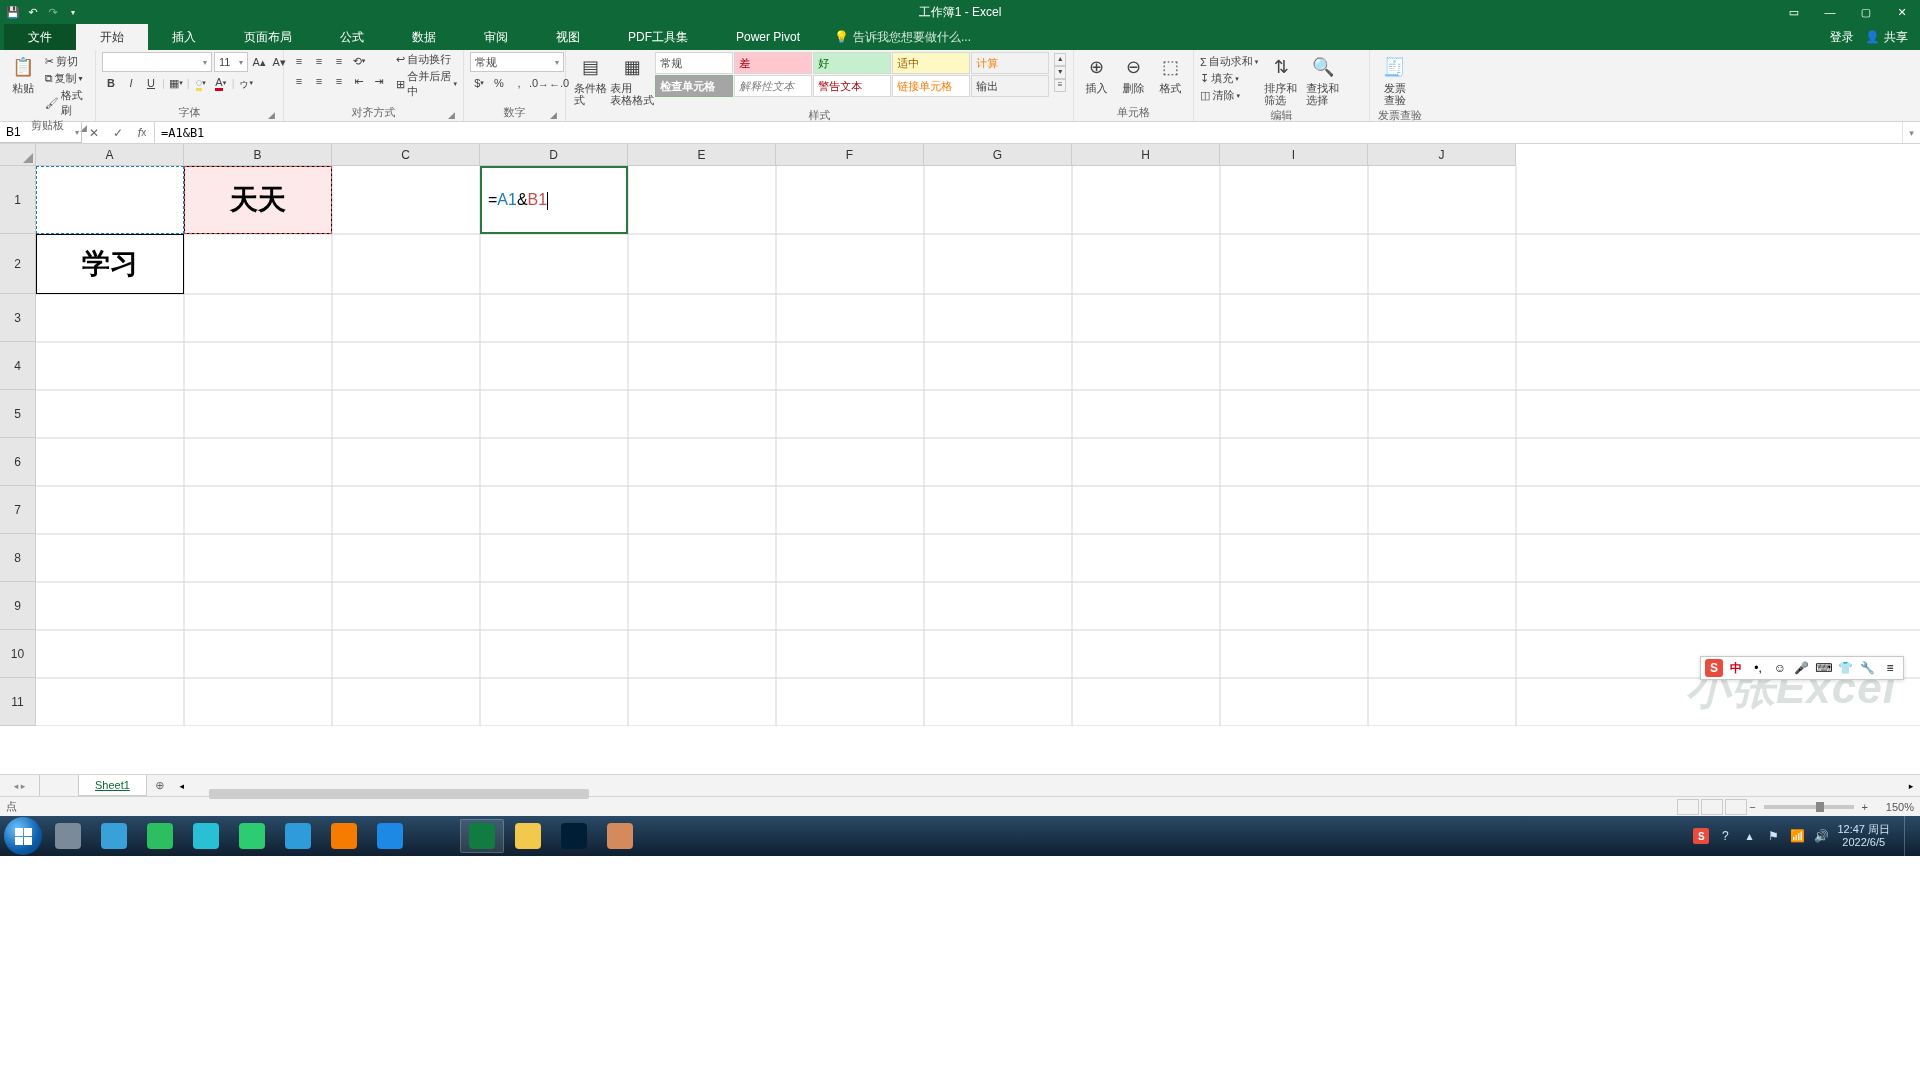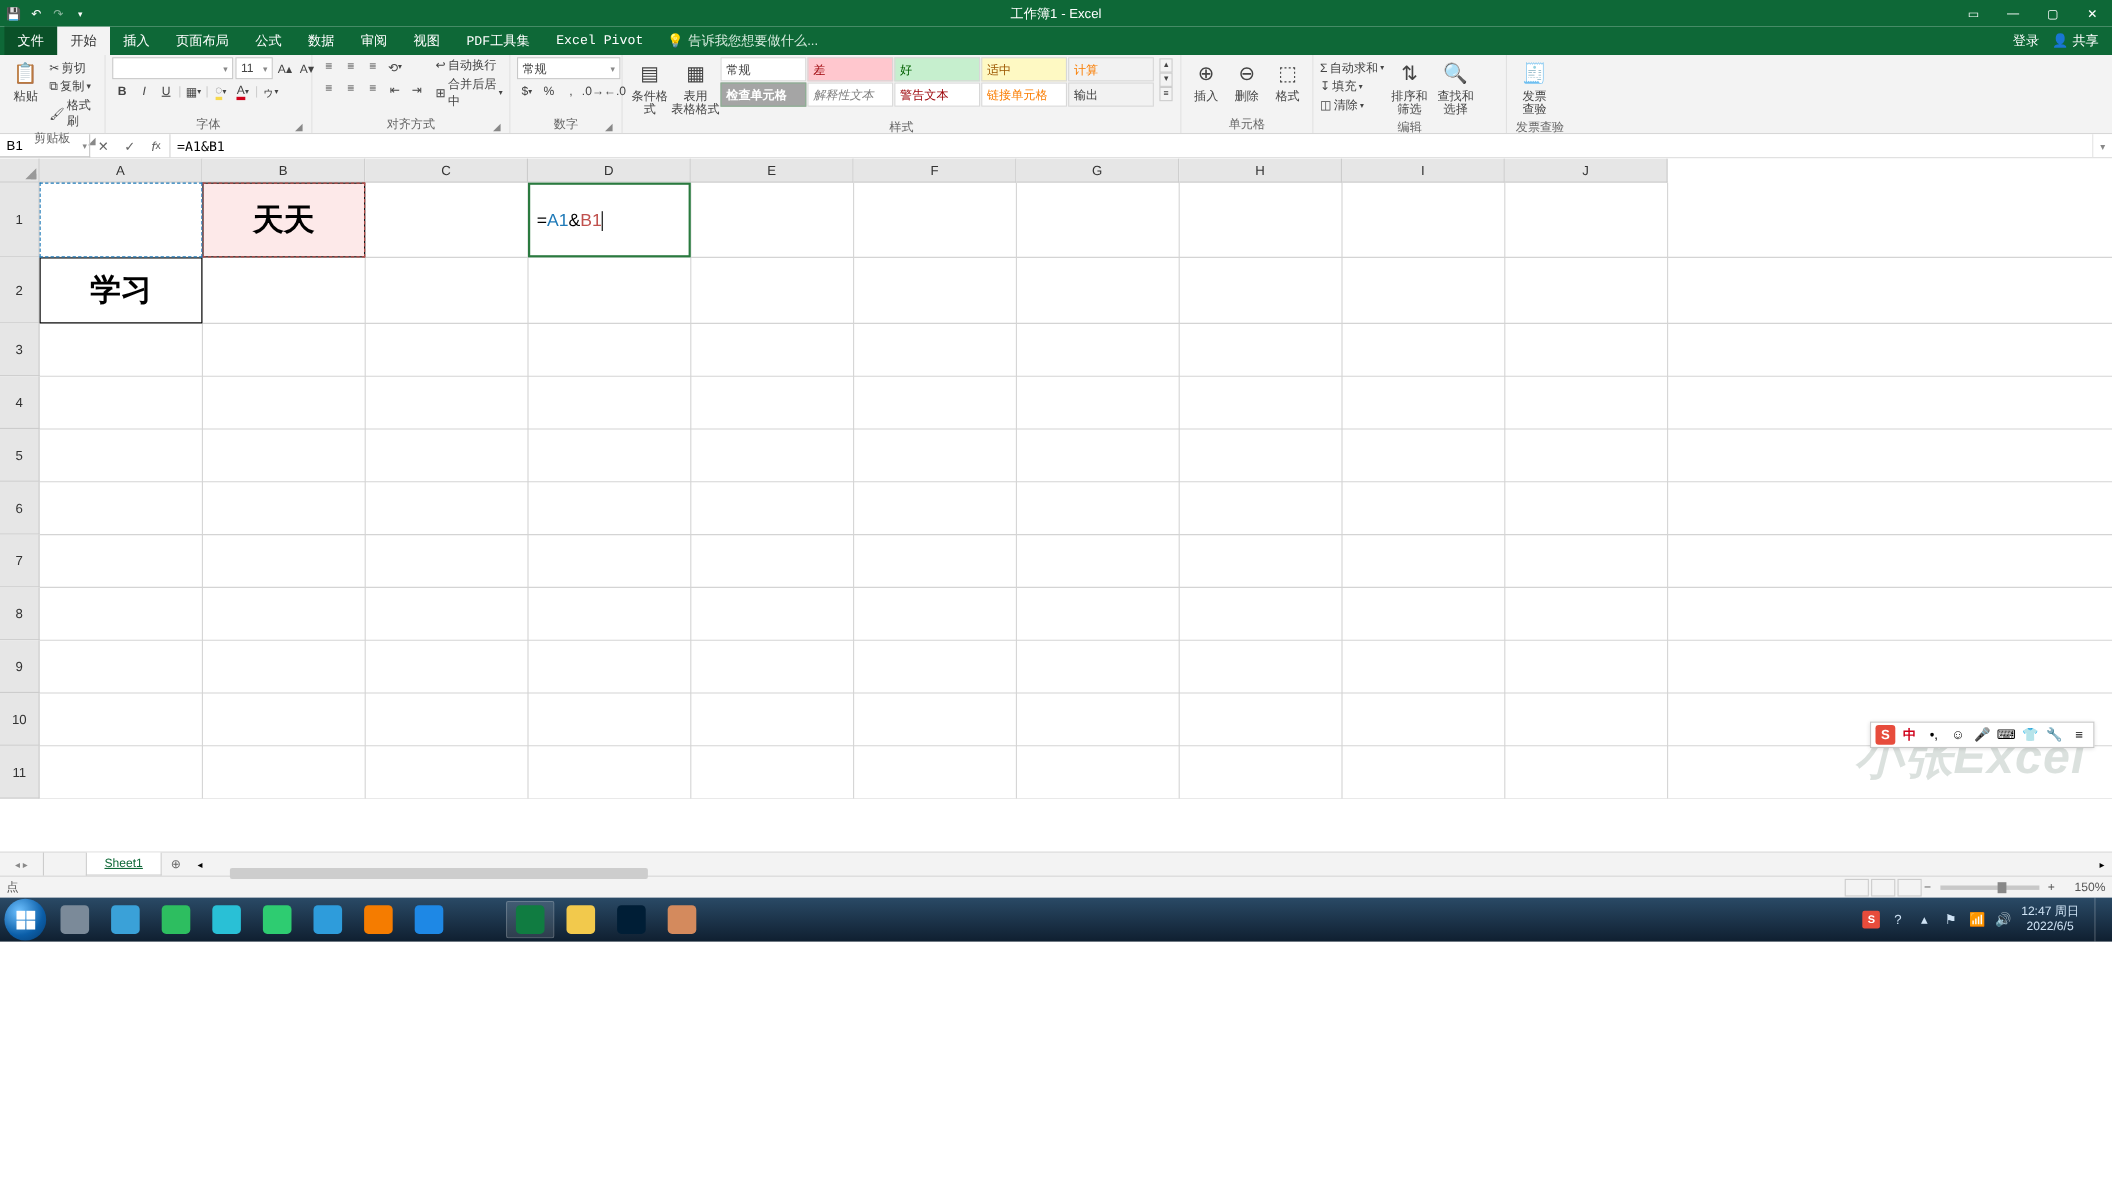--- a/index.html
+++ b/index.html
@@ -8,40 +8,40 @@
 
 .titlebar { height: 24px; background: #0e6837; display: flex; align-items: center; color: #fff; font-size: 11px; position: relative; }
 .tb-left { display: flex; align-items: center; gap: 6px; padding-left: 6px; }
 .tb-icon { width: 14px; height: 14px; display: inline-flex; align-items: center; justify-content: center; font-size: 11px; }
 .tb-title { position: absolute; left: 50%; transform: translateX(-50%); font-size: 12px; }
 .tb-right { margin-left: auto; display: flex; }
 .tb-btn { width: 36px; height: 24px; display: flex; align-items: center; justify-content: center; }
 
 
 .ribbon-tabs { height: 26px; background: #0e6837; display: flex; align-items: stretch; color: #fff; font-size: 12px; padding-left: 4px; }
-.rt-tab { padding: 0 12px; display: flex; align-items: center; cursor: pointer; font-family: Liberation Mono, monospace; }
+.rt-tab { padding: 0 24px; display: flex; align-items: center; cursor: pointer; }
 .rt-tab.file { background: #0a5128; }
 .rt-tab.active { background: #f3f3f3; color: #333; }
 .rt-tell { display: flex; align-items: center; gap: 4px; color: #d4e9dc; padding: 0 10px; }
 .rt-right { margin-left: auto; display: flex; align-items: center; gap: 12px; padding-right: 12px; }
 
 
 .ribbon { height: 72px; background: #f3f3f3; border-bottom: 1px solid #d4d4d4; display: flex; font-size: 11px; color: #444; }
 .rgroup { display: flex; flex-direction: column; padding: 2px 6px 0; border-right: 1px solid #e1e1e1; }
 .rgroup-body { flex: 1; display: flex; align-items: flex-start; gap: 4px; }
 .rgroup-label { text-align: center; font-size: 11px; color: #666; padding-bottom: 1px; position: relative; }
 .rgroup-label .launcher { position: absolute; right: 2px; bottom: 1px; font-size: 9px; color: #888; }
 .vstack { display: flex; flex-direction: column; gap: 2px; }
 .hstack { display: flex; align-items: center; gap: 2px; }
 .btn-s { width: 18px; height: 18px; display: flex; align-items: center; justify-content: center; border: 1px solid transparent; }
 .combo { height: 20px; border: 1px solid #c8c8c8; background: #fff; display: flex; align-items: center; padding: 0 4px; font-size: 11px; }
 .combo .dd { margin-left: auto; font-size: 8px; color: #888; }
 .big-btn { width: 38px; display: flex; flex-direction: column; align-items: center; justify-content: center; gap: 2px; padding: 2px; }
 .big-btn .ico { width: 26px; height: 26px; display: flex; align-items: center; justify-content: center; font-size: 18px; }
-.big-btn .lab { font-size: 11px; text-align: center; line-height: 1.1; }
+.big-btn .lab { font-size: 11px; text-align: left; line-height: 1.1; }
 
 
 .style-gallery { display: grid; grid-template-columns: repeat(5, 78px); grid-template-rows: 22px 22px; gap: 1px; }
 .style-cell { border: 1px solid #d8d8d8; background: #fff; font-size: 11px; display: flex; align-items: center; padding: 0 4px; }
 .style-cell.sel { border: 1px solid #8aaf91; background: #dfeee3; font-weight: bold; }
 .gal-scroll { width: 14px; display: flex; flex-direction: column; justify-content: space-between; padding: 1px; }
 .gal-scroll div { border: 1px solid #ccc; height: 13px; font-size: 8px; text-align: center; }
 
 
 .fbar { height: 22px; border-bottom: 1px solid #d4d4d4; display: flex; align-items: stretch; background: #fff; font-size: 12px; }
@@ -138,21 +138,21 @@
 <div class="ribbon-tabs">
   <div class="rt-tab file">文件</div>
   <div class="rt-tab active">开始</div>
   <div class="rt-tab">插入</div>
   <div class="rt-tab">页面布局</div>
   <div class="rt-tab">公式</div>
   <div class="rt-tab">数据</div>
   <div class="rt-tab">审阅</div>
   <div class="rt-tab">视图</div>
   <div class="rt-tab">PDF工具集</div>
-  <div class="rt-tab">Excel Pivot</div>
+  <div class="rt-tab">Power Pivot</div>
   <div class="rt-tell">
     <span>💡</span>
     <span>告诉我您想要做什么...</span>
   </div>
   <div class="rt-right">
     <span>登录</span>
     <span>👤 <span>共享</span></span>
   </div>
 </div>
 

